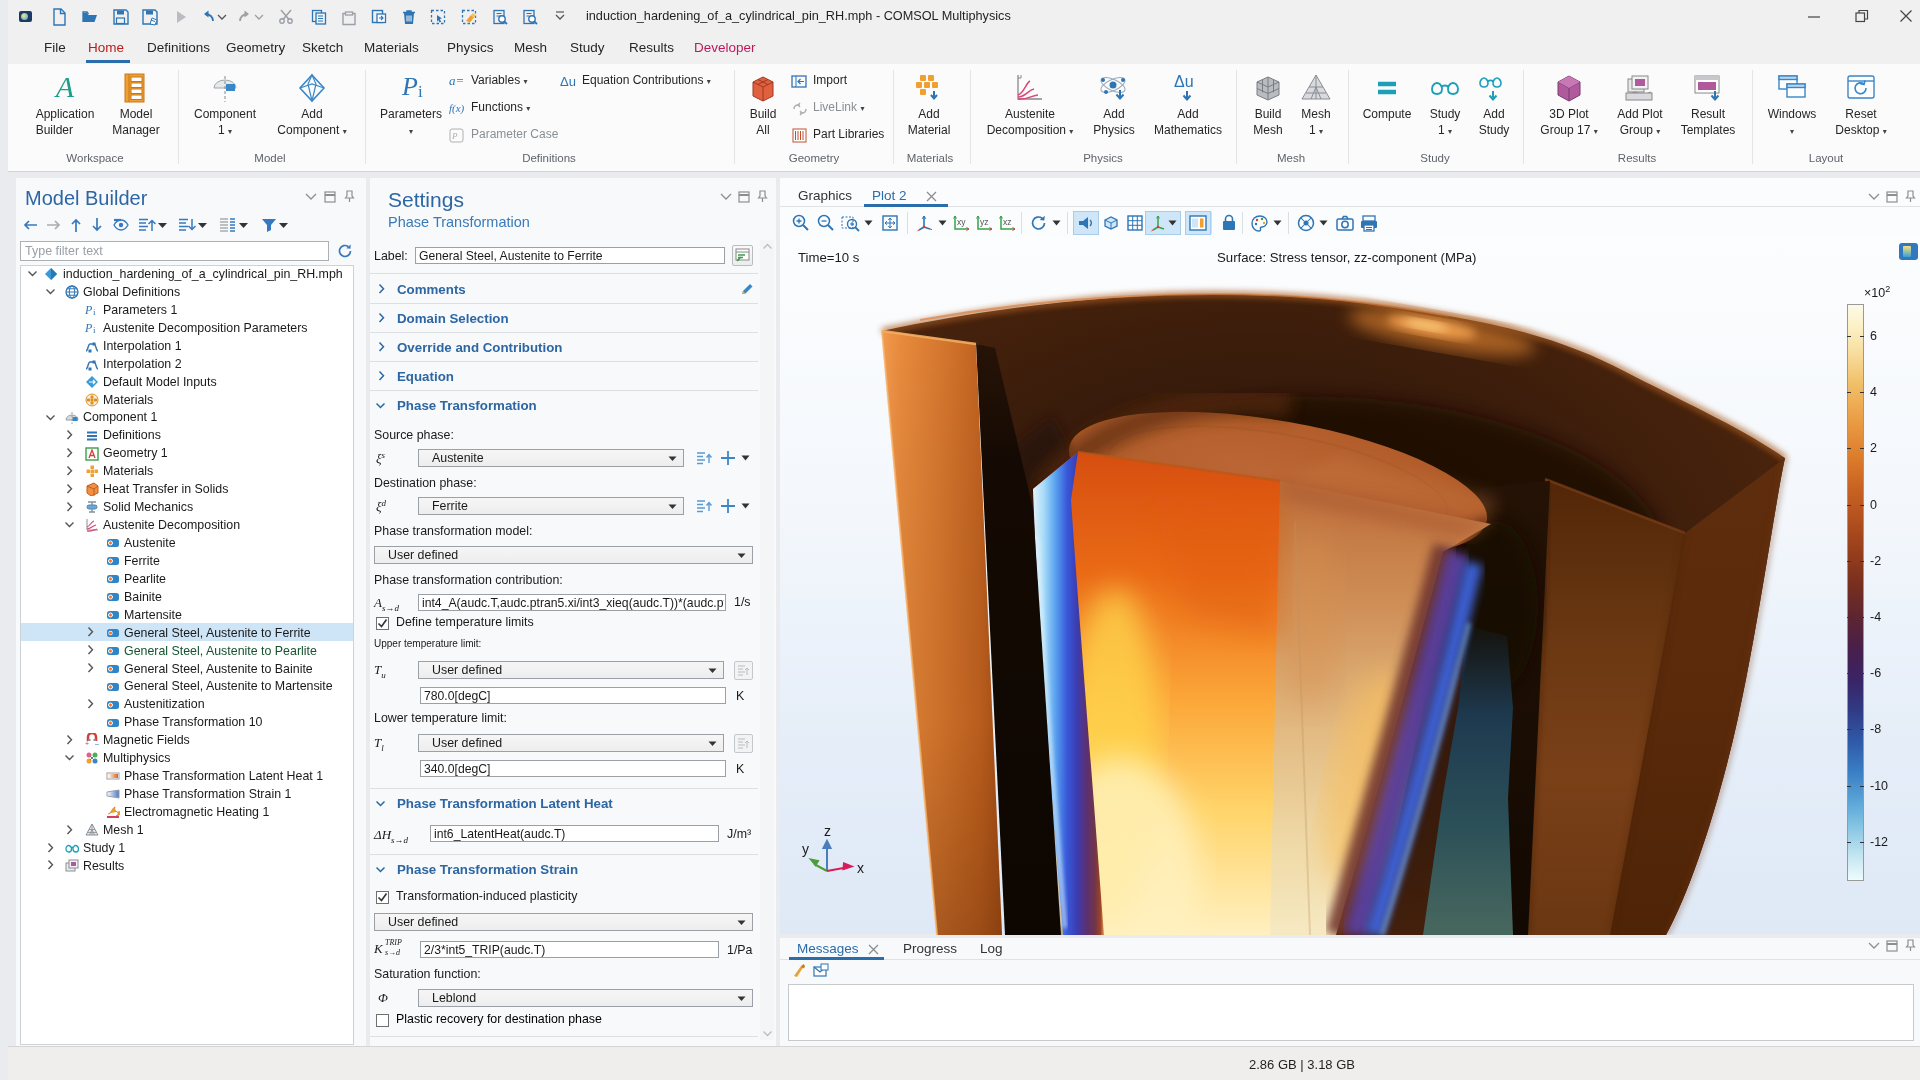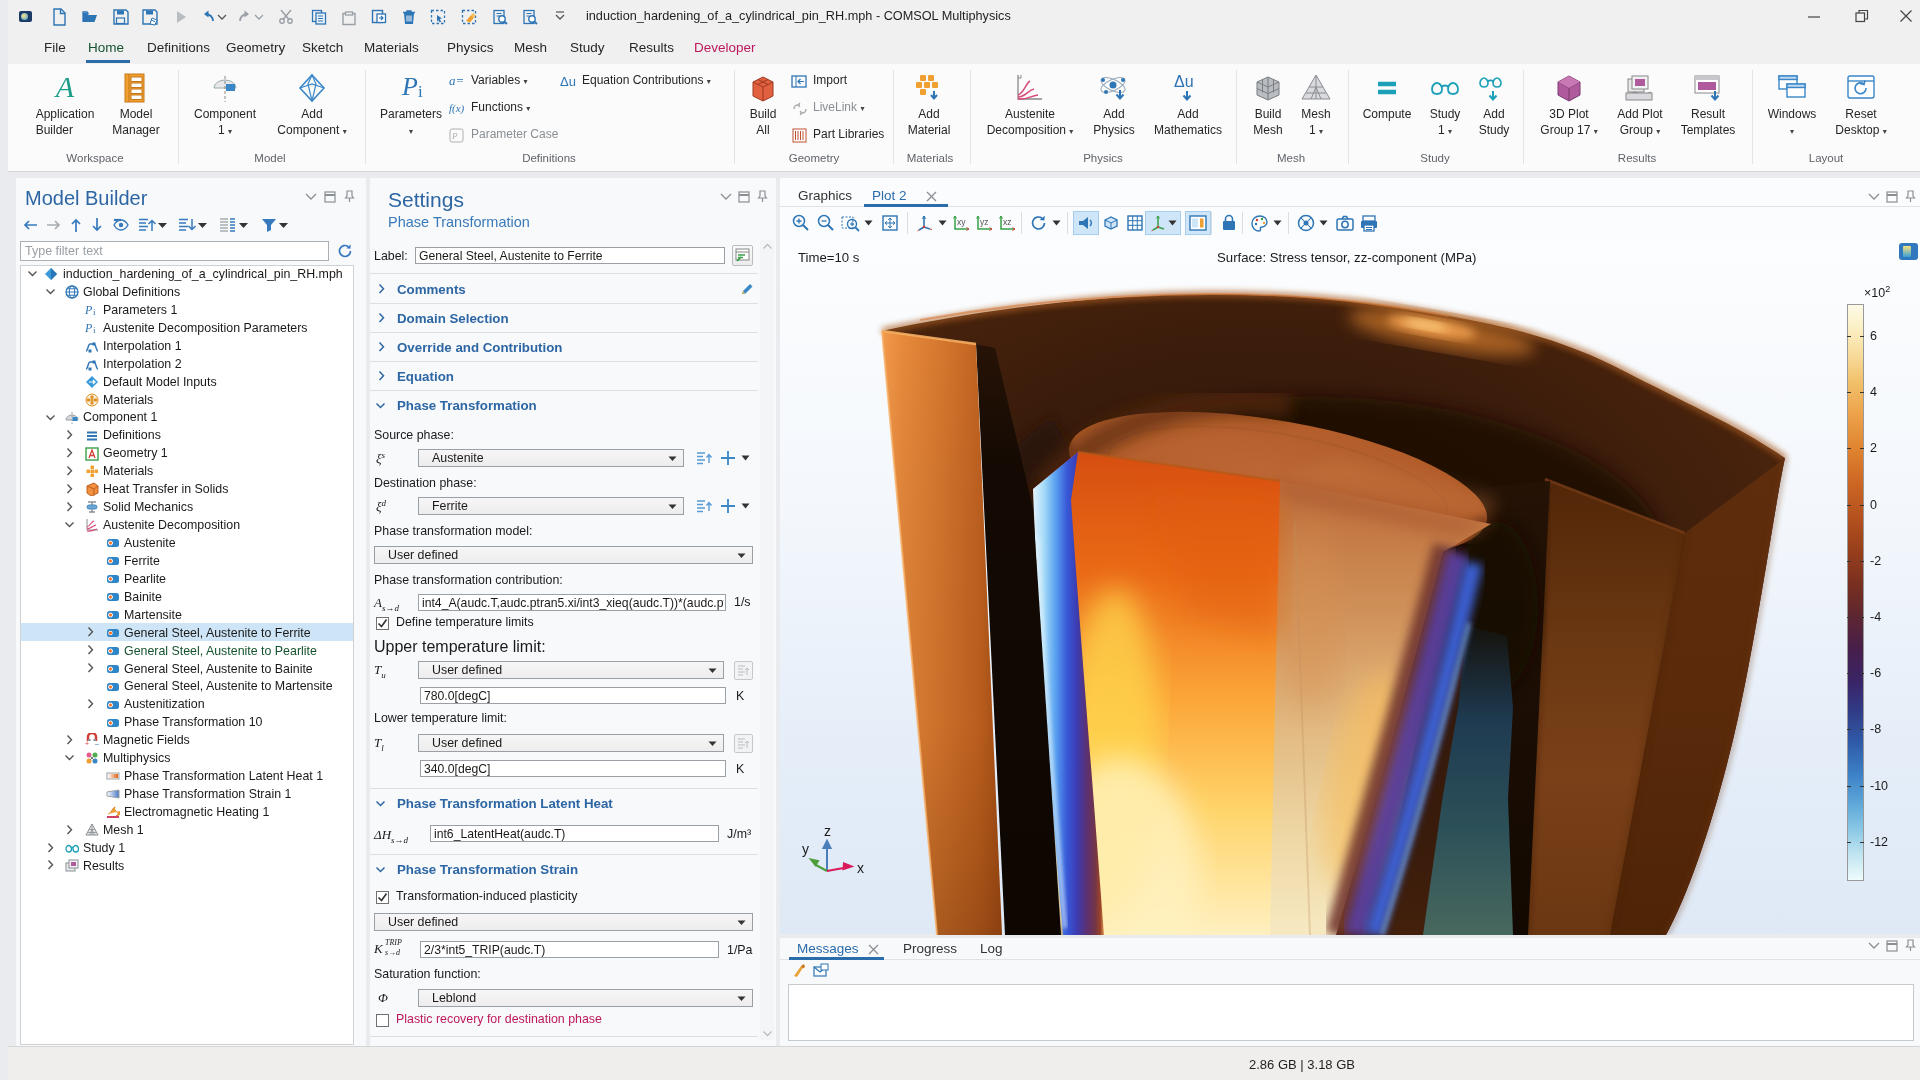--- a/index.html
+++ b/index.html
@@ -104,21 +104,21 @@
     </svg>
 <svg class="abs" style="left:1846px;top:8px" width="16" height="16">
       <rect x="2" y="5" width="8.5" height="8.5" fill="none" stroke="#444" stroke-width="1.2"></rect>
       <path d="M5 5V2.5h8.5V11H11" fill="none" stroke="#444" stroke-width="1.2"></path>
     </svg>
 <svg class="abs" style="left:1890px;top:8px" width="16" height="16">
       <path d="M2.5 2.5l11 11M13.5 2.5l-11 11" stroke="#444" stroke-width="1.2"></path>
     </svg>
 <div class="abs" style="left:0;top:33px;width:1920px;height:31px;background:#f0f0f0;"></div>
 <div class="txt" style="left:36px;top:40px;font-size:13.5px;color:#262626;">File</div>
-<div class="txt" style="left:80px;top:40px;font-size:13.5px;color:#14532d;">Home</div>
+<div class="txt" style="left:80px;top:40px;font-size:13.5px;color:#b91c1c;">Home</div>
 <div class="txt" style="left:139px;top:40px;font-size:13.5px;color:#262626;">Definitions</div>
 <div class="txt" style="left:218px;top:40px;font-size:13.5px;color:#262626;">Geometry</div>
 <div class="txt" style="left:294px;top:40px;font-size:13.5px;color:#262626;">Sketch</div>
 <div class="txt" style="left:356px;top:40px;font-size:13.5px;color:#262626;">Materials</div>
 <div class="txt" style="left:439px;top:40px;font-size:13.5px;color:#262626;">Physics</div>
 <div class="txt" style="left:506px;top:40px;font-size:13.5px;color:#262626;">Mesh</div>
 <div class="txt" style="left:562px;top:40px;font-size:13.5px;color:#262626;">Study</div>
 <div class="txt" style="left:621px;top:40px;font-size:13.5px;color:#262626;">Results</div>
 <div class="txt" style="left:686px;top:40px;font-size:13.5px;color:#be185d;">Developer</div>
 <div class="abs" style="left:78px;top:60px;width:44px;height:3px;background:#2b6cab;"></div>
@@ -731,21 +731,21 @@
 <div class="txt" style="left:366px;top:573px;font-size:12.4px;color:#1a1a1a;">Phase transformation contribution:</div>
 <div class="txt" style="left:366px;top:595px;font-size:13px;color:#1a1a1a;font-family:'Liberation Serif',serif;font-style:italic;">A<sub style="font-size:9px">s→d</sub></div>
 <div class="abs" style="left:410px;top:594px;width:308px;height:17px;background:#fff;border:1px solid #9aa0a6;"></div>
 <div class="txt" style="left:414px;top:596px;font-size:12.2px;color:#1a1a1a;max-width:302px;overflow:hidden;">int4_A(audc.T,audc.ptran5.xi/int3_xieq(audc.T))*(audc.ptra</div>
 <div class="txt" style="left:726px;top:595px;font-size:12.4px;color:#1a1a1a;">1/s</div>
 <div class="abs" style="left:368px;top:617px;width:13px;height:13px;background:#fff;border:1.4px solid #707070;"></div>
 <svg class="abs" style="left:369px;top:618px" width="11" height="11">
       <path d="M1.5 5.5l3 3 5-7" fill="none" stroke="#333" stroke-width="1.6"></path>
     </svg>
 <div class="txt" style="left:388px;top:615px;font-size:12.4px;color:#1a1a1a;">Define temperature limits</div>
-<div class="txt" style="left:366px;top:638px;font-size:16px;color:#1a1a1a;">Upper temperature limit:</div>
+<div class="txt" style="left:366px;top:638px;font-size:10px;color:#1a1a1a;">Upper temperature limit:</div>
 <div class="txt" style="left:366px;top:662px;font-size:13px;color:#1a1a1a;font-family:'Liberation Serif',serif;font-style:italic;">T<sub style="font-size:9px">u</sub></div>
 <div class="abs" style="left:410px;top:661px;width:306px;height:18px;background:linear-gradient(#f6f6f6,#ededed);border:1px solid #9aa0a6;"></div>
 <div class="txt" style="left:424px;top:663px;font-size:12.4px;color:#1a1a1a;">User defined</div>
 <svg class="abs" style="left:700px;top:668px" width="9" height="6">
       <path d="M0.5 0.5l4 4.5 4-4.5z" fill="#333"></path>
     </svg>
 <div class="abs" style="left:726px;top:661px;width:19px;height:19px;background:#f2f3f4;border:1px solid #c4c8cc;border-radius:2px;"></div>
 <svg class="abs" style="left:729px;top:664px" width="13" height="13">
       <path d="M1 2h7M1 5h5M1 8h7M1 11h5" stroke="#b8bdc2" stroke-width="1.2"></path>
       <path d="M10 11V4M8 6l2-2 2 2" stroke="#b8bdc2" fill="none"></path>
@@ -799,21 +799,21 @@
 <div class="txt" style="left:416px;top:943px;font-size:12.2px;color:#1a1a1a;max-width:293px;overflow:hidden;">2/3*int5_TRIP(audc.T)</div>
 <div class="txt" style="left:719px;top:943px;font-size:12.4px;color:#1a1a1a;">1/Pa</div>
 <div class="txt" style="left:366px;top:967px;font-size:12.4px;color:#1a1a1a;">Saturation function:</div>
 <div class="txt" style="left:370px;top:990px;font-size:13px;color:#1a1a1a;font-family:'Liberation Serif',serif;font-style:italic;">Φ</div>
 <div class="abs" style="left:410px;top:989px;width:335px;height:18px;background:linear-gradient(#f6f6f6,#ededed);border:1px solid #9aa0a6;"></div>
 <div class="txt" style="left:424px;top:991px;font-size:12.4px;color:#1a1a1a;">Leblond</div>
 <svg class="abs" style="left:729px;top:996px" width="9" height="6">
       <path d="M0.5 0.5l4 4.5 4-4.5z" fill="#333"></path>
     </svg>
 <div class="abs" style="left:368px;top:1014px;width:13px;height:13px;background:#fff;border:1.4px solid #707070;"></div>
-<div class="txt" style="left:388px;top:1012px;font-size:12.4px;color:#be185d;">Plastic recovery for destination phase</div>
+<div class="txt" style="left:388px;top:1012px;font-size:12.4px;color:#000000;">Plastic recovery for destination phase</div>
 <div class="abs" style="left:362px;top:1036px;width:388px;height:1px;background:#dde0e3;"></div>
 <div class="abs" style="left:772px;top:178px;width:1148px;height:756px;background:#fbfcfd;"></div>
 <div class="txt" style="left:790px;top:188px;font-size:13.5px;color:#333;">Graphics</div>
 <div class="txt" style="left:864px;top:188px;font-size:13.5px;color:#2b6cab;">Plot 2</div>
 <svg class="abs" style="left:918px;top:191px" width="11" height="11">
       <path d="M1 1l9 9M10 1l-9 9" stroke="#8a8f94" stroke-width="1.3"></path>
     </svg>
 <div class="abs" style="left:772px;top:206px;width:1148px;height:1px;background:#e0e2e5;"></div>
 <div class="abs" style="left:856px;top:204px;width:84px;height:3px;background:#2b6cab;"></div>
 <svg class="abs" style="left:1860px;top:192px" width="12" height="10">

